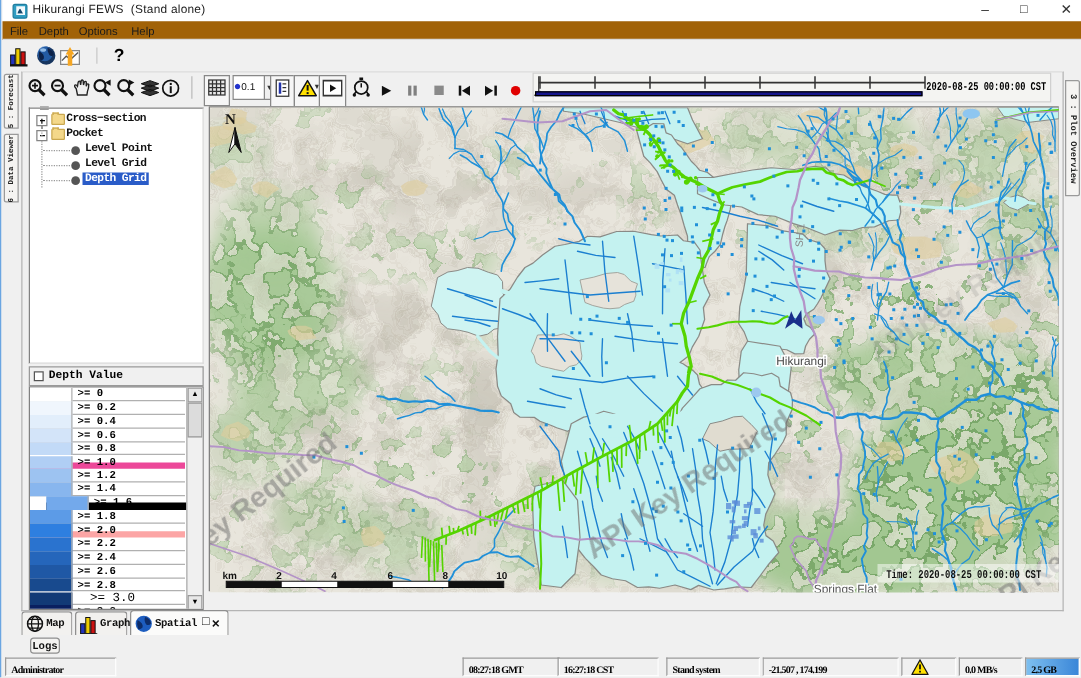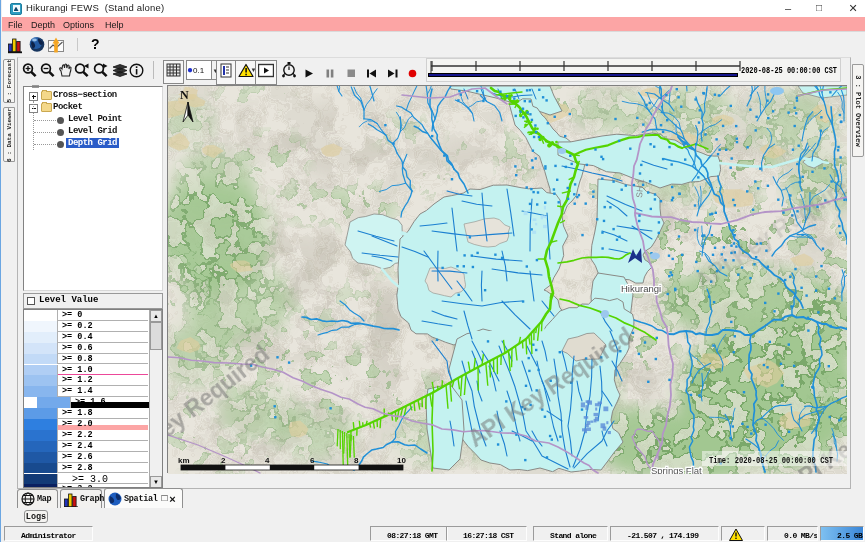--- a/index.html
+++ b/index.html
@@ -2,33 +2,33 @@
 <html><head><meta charset="utf-8"><style>
 *{margin:0;padding:0;box-sizing:border-box}
 html,body{width:865px;height:542px;overflow:hidden;background:#f0f0f0;font-family:"Liberation Sans",sans-serif}
 .abs{position:absolute}
 #win{position:relative;width:865px;height:542px;background:#f0f0f0;border-left:1px solid #6ba6e2}
 #titlebar{position:absolute;left:1px;top:0;width:864px;height:17px;background:#ffffff}
 #title{position:absolute;left:24px;top:2px;font-size:9.5px;color:#1a1a1a;letter-spacing:0.2px}
 #appicon{position:absolute;left:8px;top:2.5px;width:12px;height:12px;background:#2f9dc2;border-radius:2px;border:1px solid #1f7d9e}
 #appicon:before{content:"";position:absolute;left:1.5px;top:1.5px;width:7px;height:7px;background:#f2fafd}#appicon:after{content:"";position:absolute;left:2.5px;top:3px;width:5px;height:4.5px;background:#14476b;clip-path:polygon(0 100%,50% 0,100% 100%)}
 .winbtn{position:absolute;top:0;width:12px;height:14px;color:#333;font-size:11px;text-align:center;line-height:14px}
-#menubar{position:absolute;left:1px;top:17px;width:864px;height:15px;background:#fca5a5;border-bottom:1px solid #dadada}
+#menubar{position:absolute;left:1px;top:17px;width:864px;height:15px;background:#a16207;border-bottom:1px solid #dadada}
 .mi{position:absolute;top:3px;font-size:9px;color:#1a1a1a}
 #toolbar1{position:absolute;left:1px;top:33px;width:864px;height:24px;background:#f0f0f0}
 #mainpanel{position:absolute;left:16px;top:57px;width:834px;height:432px;background:#f0f0f0;border:1px solid #b4b4b4;border-top-color:#dcdcdc}
 #treepanel{position:absolute;left:22px;top:86px;width:140px;height:205px;background:#fff;border:1px solid #828282;border-right-color:#d8d8d8;border-bottom-color:#d8d8d8;font-family:"Liberation Mono",monospace;font-weight:bold;font-size:9px;letter-spacing:-0.5px;color:#111}
 #legendpanel{position:absolute;left:22px;top:293px;width:140px;height:195px;background:#f0f0f0}
 #mapbox{position:absolute;left:166px;top:85px;width:680px;height:388px;border:1px solid #808080;background:#e6e3da}
 .vtab{position:absolute;background:#f5f4f2;border:1px solid #9a9a9a;border-radius:2px 0 0 2px}.vtab span{position:absolute;left:50%;top:50%;transform:translate(-50%,-50%) rotate(-90deg);white-space:nowrap;font-family:"Liberation Mono",monospace;font-weight:bold;font-size:6px;color:#222}
 .vtabr{position:absolute;background:#f5f4f2;border:1px solid #9a9a9a;border-radius:0 2px 2px 0}.vtabr span{position:absolute;left:50%;top:50%;transform:translate(-50%,-50%) rotate(90deg);white-space:nowrap;font-family:"Liberation Mono",monospace;font-weight:bold;font-size:7px;color:#222}
 .btab{position:absolute;top:489px;height:19px;background:#f2f1ef;border:1px solid #8f8f8f;border-bottom:none;border-radius:3px 3px 0 0;font-family:"Liberation Mono",monospace;font-weight:bold;font-size:8.5px;letter-spacing:-0.3px;color:#111;display:flex;align-items:center;padding:0 3px;gap:2px}.btab svg{flex-shrink:0}
 #logsbtn{position:absolute;left:23px;top:510px;width:24px;height:13px;background:#f4f3f1;border:1px solid #8f8f8f;border-radius:3px;font-family:"Liberation Mono",monospace;font-weight:bold;font-size:8.5px;color:#111;text-align:center;line-height:12px}
 #statusbar{position:absolute;left:1px;top:525px;width:864px;height:17px;background:#f0f0f0}
-.scell{position:absolute;top:1px;height:15px;border:1px solid;border-color:#9b9b9b #fdfdfd #fdfdfd #9b9b9b;font-family:Liberation Mono, monospace;font-weight:bold;font-size:8px;letter-spacing:-0.6px;color:#000;line-height:17px;padding-left:16px;white-space:nowrap;overflow:hidden}
+.scell{position:absolute;top:1px;height:15px;border:1px solid;border-color:#9b9b9b #fdfdfd #fdfdfd #9b9b9b;font-family:Liberation Serif, serif;font-weight:bold;font-size:8px;letter-spacing:-0.6px;color:#000;line-height:17px;padding-left:4px;white-space:nowrap;overflow:hidden}
 .ticon{position:absolute;top:3px}
 </style></head>
 <body>
 <div id="win">
 <div id="titlebar">
       <div id="appicon"></div>
       <div id="title">Hikurangi FEWS&nbsp;&nbsp;(Stand alone)</div>
 <div class="winbtn" style="left:780px;top:1px">–</div>
       <div class="winbtn" style="left:811px;top:1px;font-size:10px">□</div>
       <div class="winbtn" style="left:845px;top:1px">✕</div>
@@ -196,21 +196,21 @@
       <div class="abs" style="left:42px;top:51px;background:#2a5cc8;color:#fff;padding:0 2px">Depth Grid</div>
       <div class="abs" style="left:9px;top:14px;width:1px;height:8px;border-left:1px dotted #999"></div>
       <div class="abs" style="left:9px;top:26px;width:1px;height:37px;border-left:1px dotted #999"></div>
       <div class="abs" style="left:10px;top:33px;width:22px;height:1px;border-top:1px dotted #999"></div>
       <div class="abs" style="left:10px;top:45px;width:22px;height:1px;border-top:1px dotted #999"></div>
       <div class="abs" style="left:10px;top:57px;width:22px;height:1px;border-top:1px dotted #999"></div>
     </div>
 <div id="legendpanel">
       <div class="abs" style="left:0px;top:0px;width:140px;height:16px;border:1px solid #999;background:#f0f0f0">
         <div style="position:absolute;left:3px;top:3px;width:8px;height:8px;border:1px solid #555;background:#fff"></div>
-        <div style="position:absolute;left:15px;top:1px;font-family:'Liberation Mono',monospace;font-weight:bold;font-size:9px">Level Value</div>
+        <div style="position:absolute;left:15px;top:1px;font-family:'Liberation Mono',monospace;font-weight:bold;font-size:9px">Depth Value</div>
       </div>
       <div class="abs" style="left:0px;top:16px;width:140px;height:179px;border:1px solid #808080;background:#fff;overflow:hidden">
         <div style="position:absolute;left:0;top:0.0px;width:124px;height:10.9px;border-bottom:1px solid #b0b0b0">
           <div style="position:absolute;left:0;top:0;width:34px;height:10.9px;background:#ffffff;border-right:1px solid #b0b0b0"></div>
           <div style="position:absolute;left:38px;top:0px;font-family:'Liberation Mono',monospace;font-weight:bold;font-size:8.5px">&gt;= 0</div>
         </div>
         <div style="position:absolute;left:0;top:10.9px;width:124px;height:10.9px;border-bottom:1px solid #b0b0b0">
           <div style="position:absolute;left:0;top:0;width:34px;height:10.9px;background:#f0f6fd;border-right:1px solid #b0b0b0"></div>
           <div style="position:absolute;left:38px;top:0px;font-family:'Liberation Mono',monospace;font-weight:bold;font-size:8.5px">&gt;= 0.2</div>
         </div>
@@ -219,21 +219,21 @@
           <div style="position:absolute;left:38px;top:0px;font-family:'Liberation Mono',monospace;font-weight:bold;font-size:8.5px">&gt;= 0.4</div>
         </div>
         <div style="position:absolute;left:0;top:32.7px;width:124px;height:10.9px;border-bottom:1px solid #b0b0b0">
           <div style="position:absolute;left:0;top:0;width:34px;height:10.9px;background:#d3e4f9;border-right:1px solid #b0b0b0"></div>
           <div style="position:absolute;left:38px;top:0px;font-family:'Liberation Mono',monospace;font-weight:bold;font-size:8.5px">&gt;= 0.6</div>
         </div>
         <div style="position:absolute;left:0;top:43.6px;width:124px;height:10.9px;border-bottom:1px solid #b0b0b0">
           <div style="position:absolute;left:0;top:0;width:34px;height:10.9px;background:#c2daf7;border-right:1px solid #b0b0b0"></div>
           <div style="position:absolute;left:38px;top:0px;font-family:'Liberation Mono',monospace;font-weight:bold;font-size:8.5px">&gt;= 0.8</div>
         </div>
-        <div style="position:absolute;left:0;top:54.5px;width:124px;height:10.9px;border-bottom:1px solid #ec4899">
+        <div style="position:absolute;left:0;top:54.5px;width:124px;height:10.9px;border-bottom:5px solid #ec4899">
           <div style="position:absolute;left:0;top:0;width:34px;height:10.9px;background:#b0cef4;border-right:1px solid #b0b0b0"></div>
           <div style="position:absolute;left:38px;top:0px;font-family:'Liberation Mono',monospace;font-weight:bold;font-size:8.5px">&gt;= 1.0</div>
         </div>
         <div style="position:absolute;left:0;top:65.4px;width:124px;height:10.9px;border-bottom:1px solid #b0b0b0">
           <div style="position:absolute;left:0;top:0;width:34px;height:10.9px;background:#9dc3f1;border-right:1px solid #b0b0b0"></div>
           <div style="position:absolute;left:38px;top:0px;font-family:'Liberation Mono',monospace;font-weight:bold;font-size:8.5px">&gt;= 1.2</div>
         </div>
         <div style="position:absolute;left:0;top:76.3px;width:124px;height:10.9px;border-bottom:1px solid #b0b0b0">
           <div style="position:absolute;left:0;top:0;width:34px;height:10.9px;background:#88b6ee;border-right:1px solid #b0b0b0"></div>
           <div style="position:absolute;left:38px;top:0px;font-family:'Liberation Mono',monospace;font-weight:bold;font-size:8.5px">&gt;= 1.4</div>
@@ -1275,21 +1275,21 @@
     <div class="btab" style="left:103px;top:488px;height:20px;width:79px;background:#fbfbfa"><svg width="14" height="14" style="" xmlns="http://www.w3.org/2000/svg">
         <circle cx="7" cy="7" r="6.5" fill="#1d5dbf"></circle>
         <path d="M2,4 Q7,6.5 6,10 Q4,12 2.5,11 Q1,7.5 2,4Z" fill="#0d2d6a"></path>
         <path d="M8,1.5 Q12,2.5 13,6.5 Q11,9 9,7.5 Q7,4.5 8,1.5Z" fill="#0d2d6a"></path>
       </svg>Spatial<span style="font-size:10px;margin-left:2px">□</span><span style="font-size:11px;font-weight:bold;font-family:'Liberation Sans'">×</span></div>
 <div id="logsbtn">Logs</div>
 <div id="statusbar">
       <div class="scell" style="left:2px;width:89px">Administrator</div>
       <div class="scell" style="left:368px;width:78px">08:27:18 GMT</div>
       <div class="scell" style="left:444px;width:81px">16:27:18 CST</div>
-      <div class="scell" style="left:531px;width:75px">Stand alone</div>
+      <div class="scell" style="left:531px;width:75px">Stand system</div>
       <div class="scell" style="left:608px;width:109px">-21.507 , 174.199</div>
       <div class="scell" style="left:719px;width:44px"></div>
       <div class="scell" style="left:765px;width:51px">0.0 MB/s</div>
       <div class="scell" style="left:818px;width:44px;background:linear-gradient(90deg,#7ec0f0,#3a86d8)">2.5 GB</div>
       <div class="abs" style="left:727px;top:2px"><svg width="14" height="13" style="" xmlns="http://www.w3.org/2000/svg">
           <path d="M7,1 L13.5,12.5 L0.5,12.5Z" fill="#ffe000" stroke="#111" stroke-width="1"></path>
           <rect x="6.3" y="4.5" width="1.4" height="4" fill="#111"></rect>
           <rect x="6.3" y="9.6" width="1.4" height="1.4" fill="#111"></rect>
         </svg></div>
     </div>

